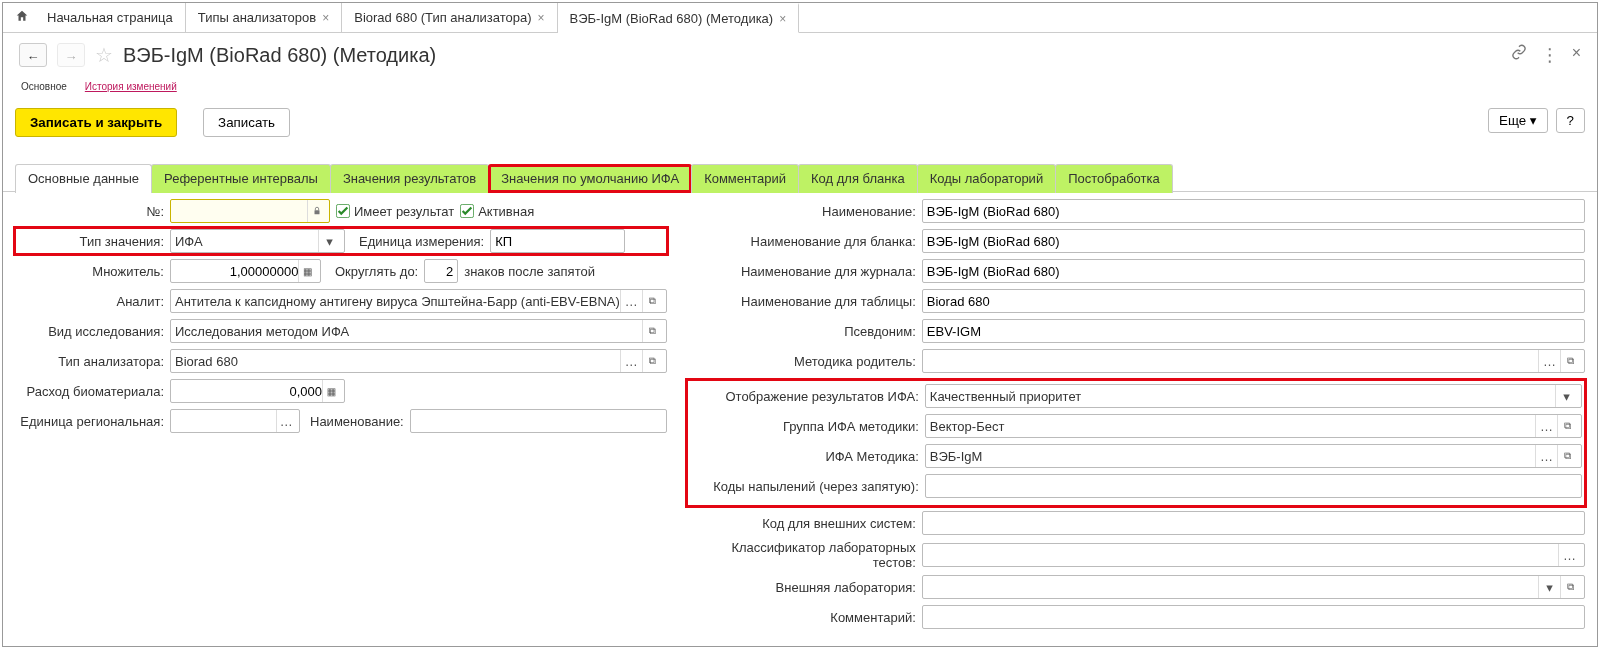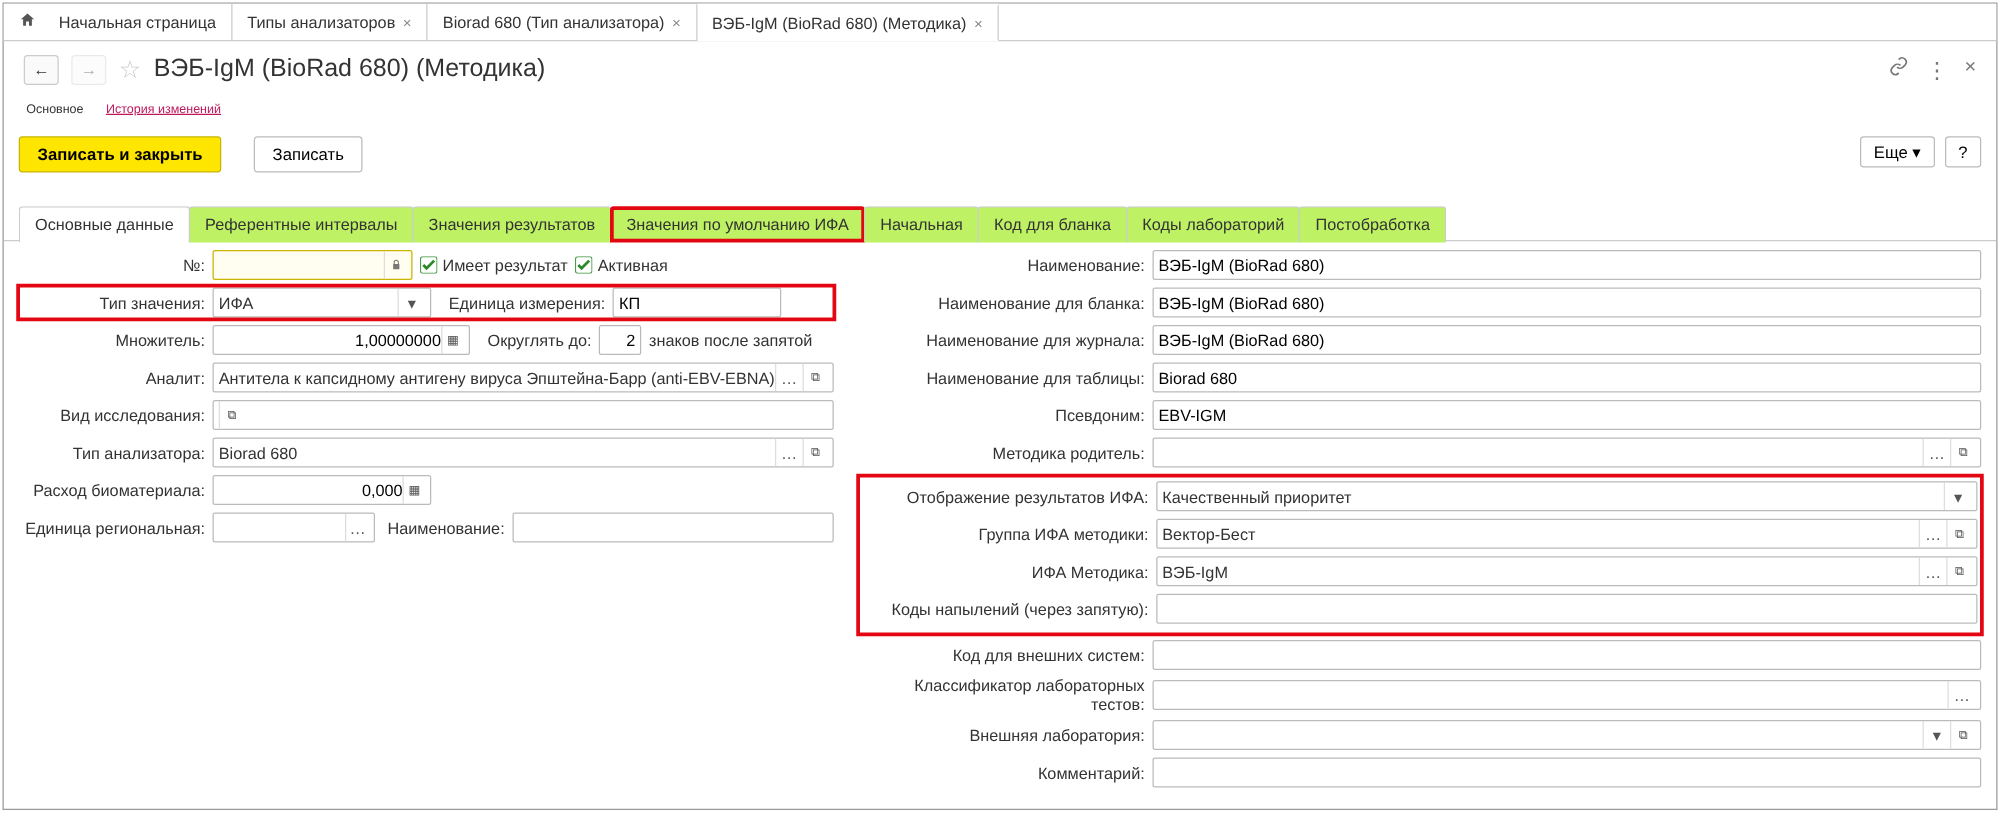--- a/index.html
+++ b/index.html
@@ -107,21 +107,21 @@
       <button class="btn small"><span>Еще</span> ▾</button>
       <button class="btn small">?</button>
     </div>
   </div>
 
   <div class="formtabs">
     <div class="ft active">Основные данные</div>
     <div class="ft">Референтные интервалы</div>
     <div class="ft">Значения результатов</div>
     <div class="ft hl">Значения по умолчанию ИФА</div>
-    <div class="ft">Начальная</div>
+    <div class="ft">Комментарий</div>
     <div class="ft">Код для бланка</div>
     <div class="ft">Коды лабораторий</div>
     <div class="ft">Постобработка</div>
   </div>
 
   <div class="form-area">
     <div class="col col-left">
 
       <div class="row">
         <span class="lbl">№:</span>
@@ -158,21 +158,21 @@
         </div>
         <span style="width:14px;"></span>
         <span style="margin-right:6px;">Единица измерения:</span>
         <div class="inp" style="width:135px;">
           <input value="КП" style="">
         </div>
       </div>
 
       <div class="row">
         <span class="lbl">Множитель:</span>
-        <div class="inp" style="width:206px;">
+        <div class="inp" style="width:151px;">
           <input style="text-align: right;" value="1,00000000">
           <span class="pop">▦</span>
         </div>
         <span style="width:14px;"></span>
         <span style="margin-right:6px;">Округлять до:</span>
         <div class="inp" style="width:34px;">
           <input style="text-align: right;" value="2">
         </div>
         <span style="margin-left:6px;">знаков после запятой</span>
       </div>
@@ -182,20 +182,21 @@
         <div class="inp flexfill">
           <span class="flexfill" style="white-space:nowrap;overflow:hidden;text-overflow:ellipsis;">Антитела к капсидному антигену вируса Эпштейна-Барр (anti-EBV-EBNA)</span>
           <span class="ell">…</span>
           <span class="pop">⧉</span>
         </div>
       </div>
 
       <div class="row">
         <span class="lbl">Вид исследования:</span>
         <div class="inp flexfill">
+          <span class="flexfill">Исследования методом ИФА</span>
           <span class="pop">⧉</span>
         </div>
       </div>
 
       <div class="row">
         <span class="lbl">Тип анализатора:</span>
         <div class="inp flexfill">
           <span class="flexfill">Biorad 680</span>
           <span class="ell">…</span>
           <span class="pop">⧉</span>

